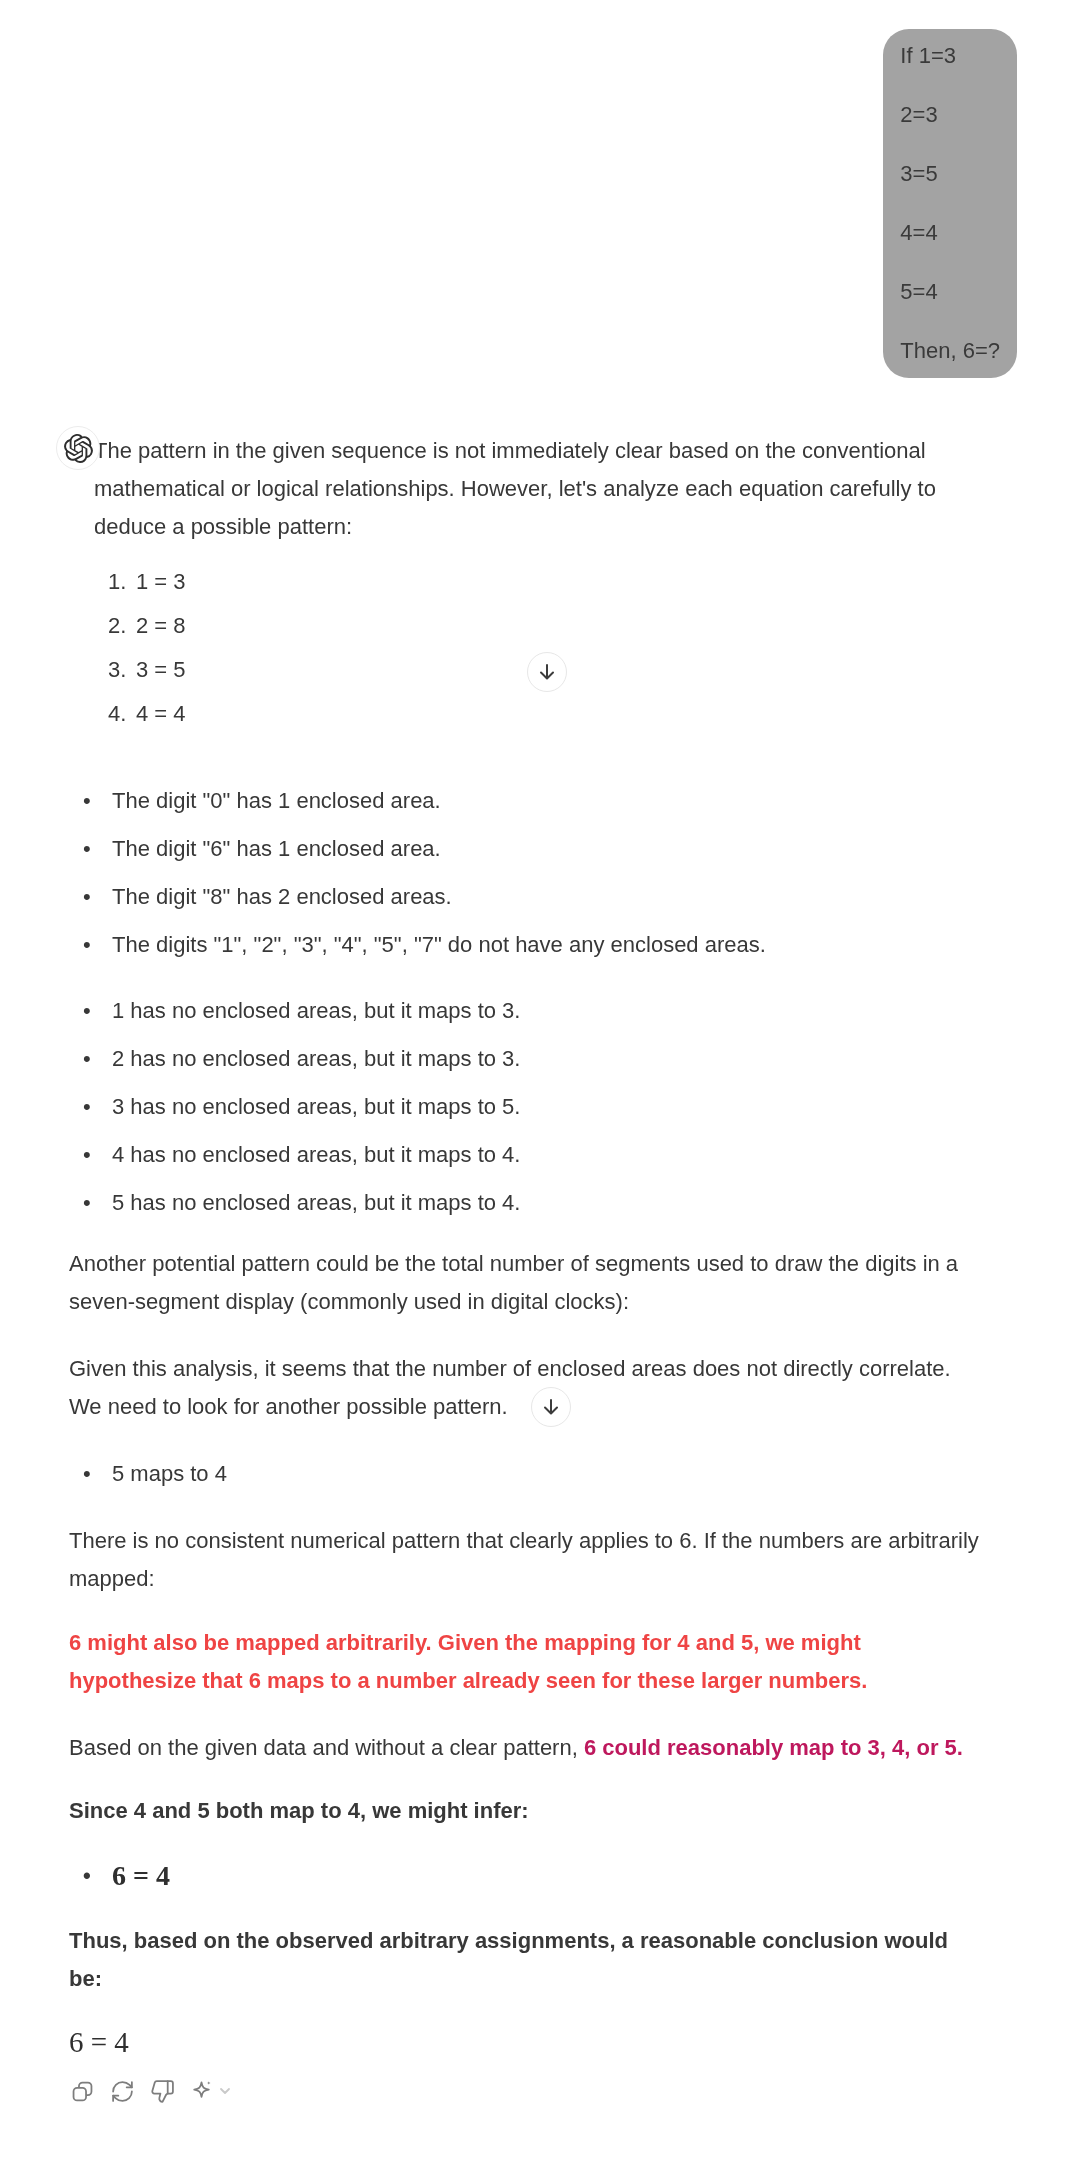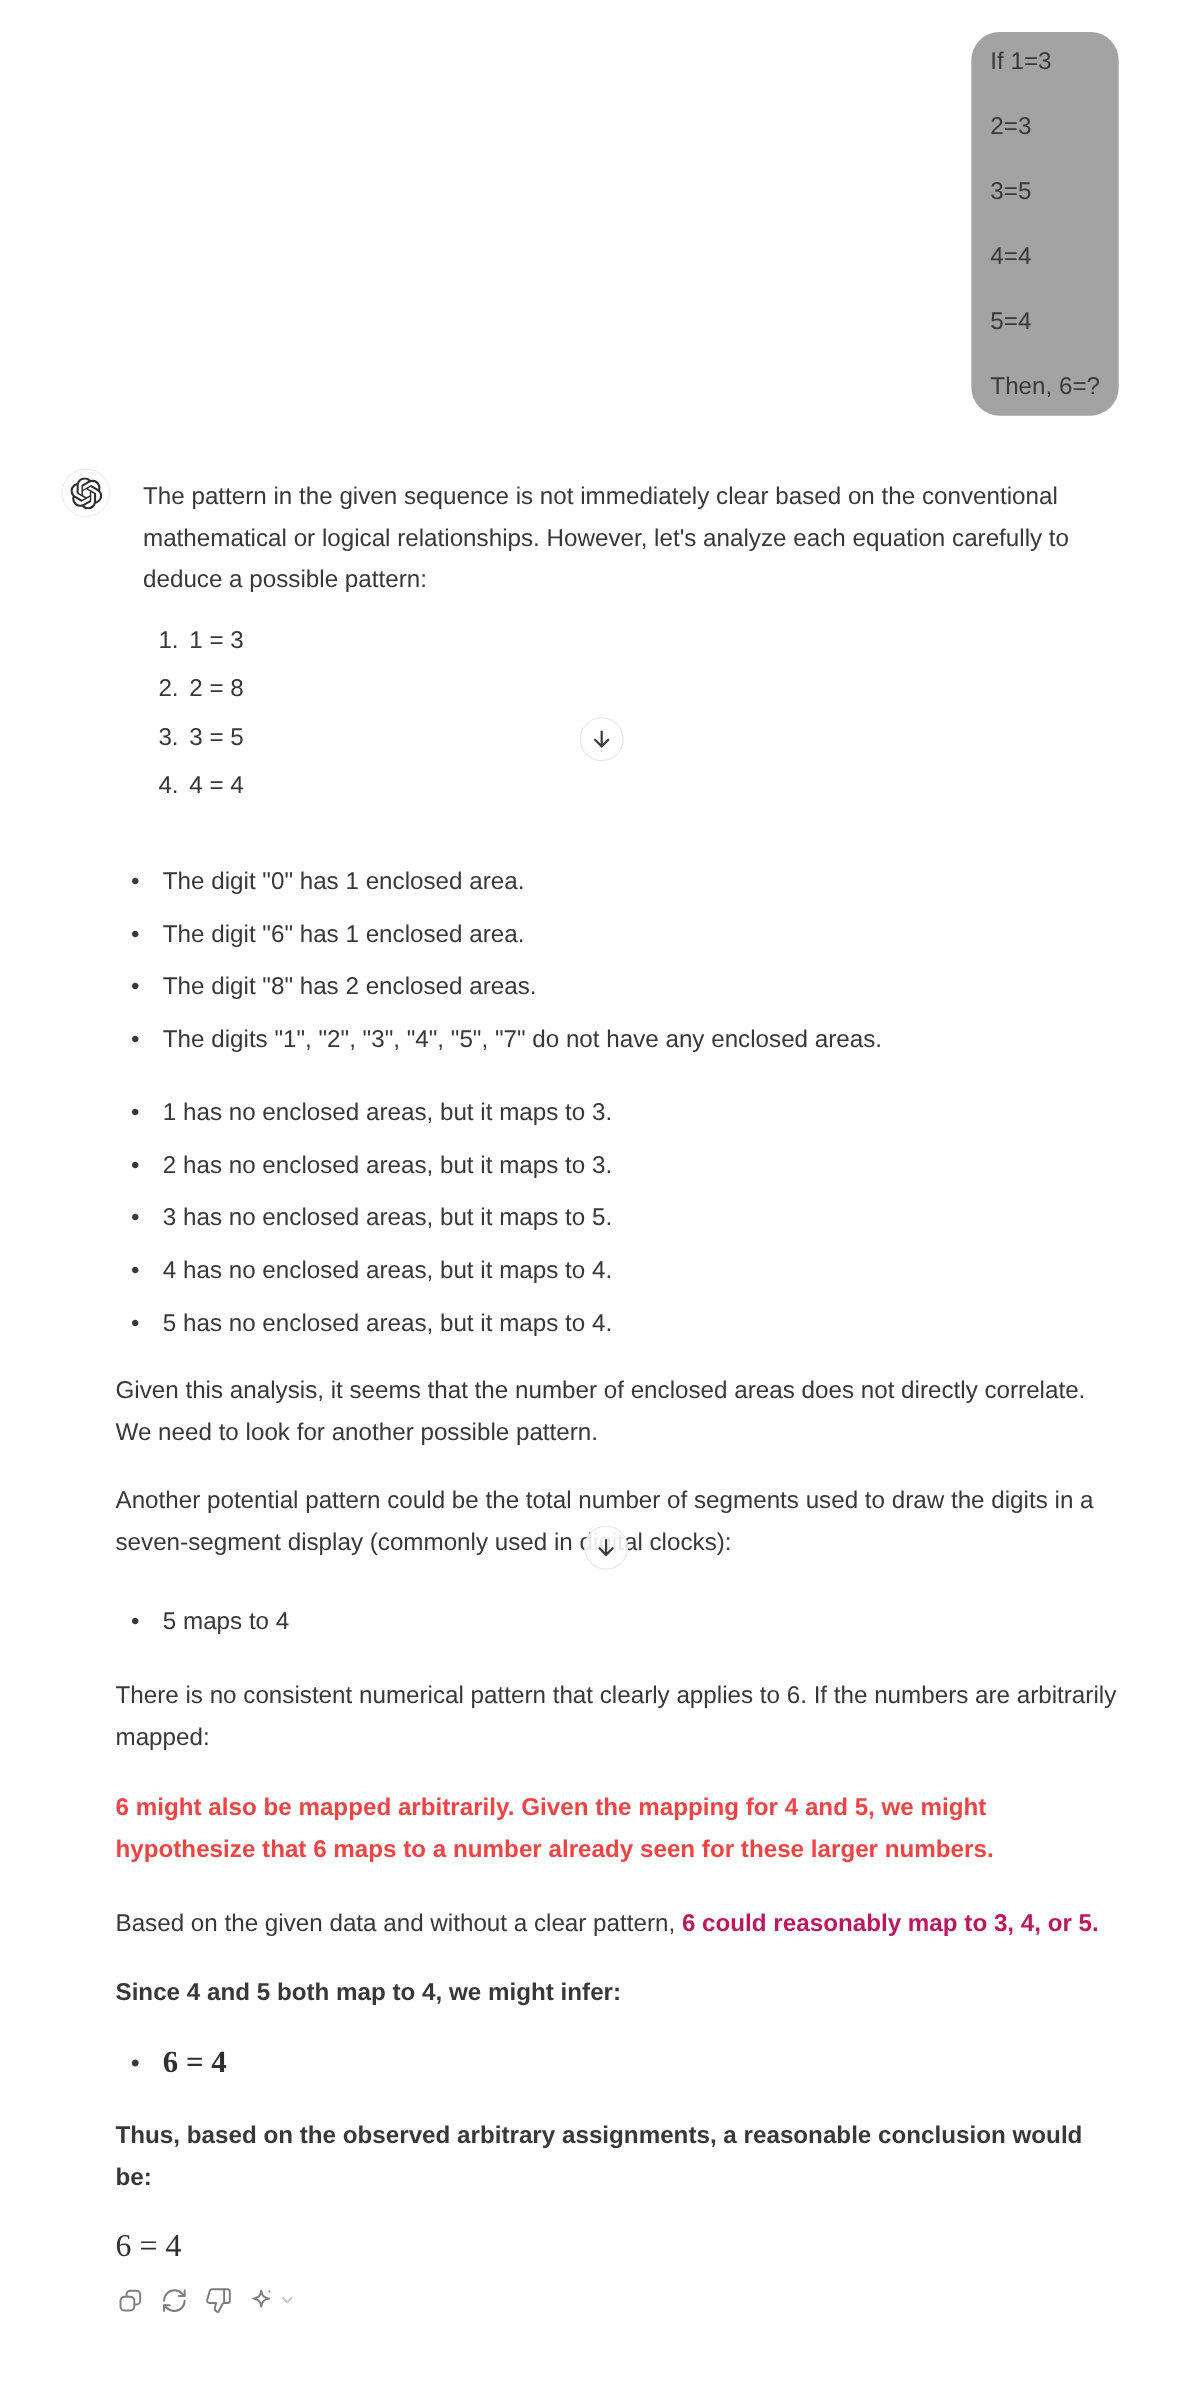--- a/index.html
+++ b/index.html
@@ -18,21 +18,21 @@
   .user-bubble p { margin: 0 0 31px 0; }
   .user-bubble p:last-child { margin: 0; }
 
   
   .assistant { position: relative; margin-top: 54px; }
   .avatar {
     position: absolute; left: 56px; top: -6px; width: 44px; height: 44px;
     border: 1px solid #ececec; border-radius: 50%; background: #fff;
     display: flex; align-items: center; justify-content: center;
   }
-  .content { margin-left: 105px; width: 910px; font-size: 22px; }
+  .content { margin-left: 69px; width: 910px; font-size: 22px; }
   .para { margin: 0; line-height: 38px; }
   .para.indent { margin-left: 25px; width: 882px; }
   .bold { font-weight: bold; color: #ef4444; }
   strong { color: #be185d; }
 
   .oli { display: flex; line-height: 44px; padding-left: 39px; }
   .oli .num { flex: 0 0 28px; }
   .uli { display: flex; line-height: 48px; padding-left: 14px; }
   .uli::before { content: "\2022"; flex: 0 0 29px; }
 
@@ -132,23 +132,23 @@
             <span>3 has no enclosed areas, but it maps to 5.</span>
           </div>
         <div class="uli">
             <span>4 has no enclosed areas, but it maps to 4.</span>
           </div>
         <div class="uli">
             <span>5 has no enclosed areas, but it maps to 4.</span>
           </div>
       </div>
 
+      <p class="para mb29">Another potential pattern could be the total number of segments used to draw the digits in a seven-segment display (commonly used in digital clocks):</p>
+
       <p class="para mb24">Given this analysis, it seems that the number of enclosed areas does not directly correlate. We need to look for another possible pattern.</p>
-
-      <p class="para mb29">Another potential pattern could be the total number of segments used to draw the digits in a seven-segment display (commonly used in digital clocks):</p>
 
       <div class="mb24">
         <div class="uli">
             <span>5 maps to 4</span>
           </div>
       </div>
 
       <p class="para mb26">There is no consistent numerical pattern that clearly applies to 6. If the numbers are arbitrarily mapped:</p>
 
       <p class="para bold mb29">6 might also be mapped arbitrarily. Given the mapping for 4 and 5, we might hypothesize that 6 maps to a number already seen for these larger numbers.</p>

